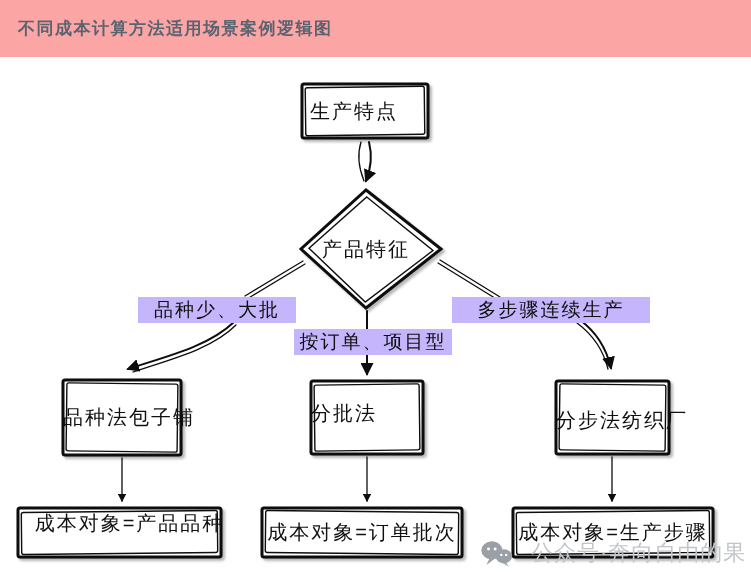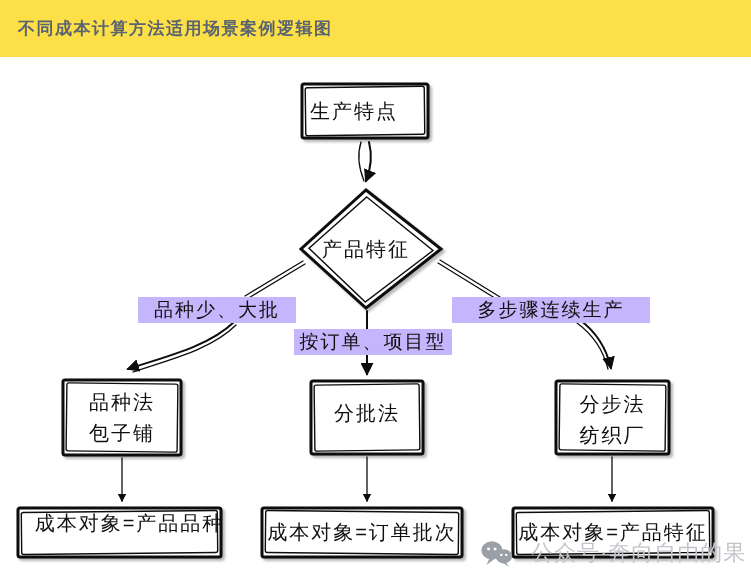--- a/index.html
+++ b/index.html
@@ -3,38 +3,38 @@
 <meta charset="utf-8">
 <style>
   html,body{margin:0;padding:0;}
   body{
     width:751px;height:586px;position:relative;overflow:hidden;
     background:#ffffff;
     font-family:"Liberation Sans","DejaVu Sans",sans-serif;
   }
   .header{
     position:absolute;left:0;top:0;width:751px;height:57px;
-    background:#fde047;display:flex;align-items:center;
+    background:#fca5a5;display:flex;align-items:center;
   }
   .page-title{
     margin-left:18px;font-size:17px;font-weight:bold;color:#5a6370;
     letter-spacing:1.5px;
   }
   svg.chart{position:absolute;left:0;top:0;}
   .ln{fill:none;stroke:#0d0d0d;stroke-width:2;stroke-linecap:round;}
   .ln.thin{stroke-width:1.3;}
   .sk1{fill:#ffffff;stroke:#0d0d0d;stroke-width:3;}
   .sk2{fill:none;stroke:#0d0d0d;stroke-width:1.4;}
   .label{
     position:absolute;display:flex;align-items:center;justify-content:center;
     color:#101010;font-size:20px;letter-spacing:2px;white-space:nowrap;
   }
   .label.cond{font-size:19px;}
   .label.whitebg{background:#c4b5fd;padding:0 4px;}
-  .label.col{flex-direction:column;line-height:31px;}
+  .label.col{flex-direction:row;line-height:31px;justify-content:space-between;}
   .watermark{
     position:absolute;left:480px;top:538px;display:flex;align-items:flex-end;gap:18px;
     pointer-events:none;
   }
   .watermark-text{
     font-size:22px;color:#c2c5c9;letter-spacing:1px;white-space:nowrap;
   }
   .wicon-fill{fill:#9aa0a6;}
   .wicon-eye{fill:#ffffff;}
 </style>
@@ -146,21 +146,21 @@
 
 <div class="label col" style="left:556px;top:384px;width:113px;height:72px">
   <span>分步法</span>
   <span>纺织厂</span>
 </div>
 
 <div class="label" style="left:28px;top:508px;width:203px;height:31px">成本对象=产品品种</div>
 
 <div class="label" style="left:262px;top:508px;width:200px;height:49px">成本对象=订单批次</div>
 
-<div class="label" style="left:513px;top:508px;width:200px;height:49px">成本对象=产品特征</div>
+<div class="label" style="left:513px;top:508px;width:200px;height:49px">成本对象=生产步骤</div>
 
 <div class="watermark">
   <svg width="33" height="28" viewBox="0 0 36 30">
     <ellipse class="wicon-fill" cx="13" cy="11" rx="11.5" ry="9.8"></ellipse>
     <polygon class="wicon-fill" points="7,27 11.5,17.5 16.5,20"></polygon>
     <ellipse class="wicon-fill" cx="26" cy="17.5" rx="9" ry="7.8"></ellipse>
     <polygon class="wicon-fill" points="31.5,29 27,22 23,23.5"></polygon>
     <circle class="wicon-eye" cx="9.3" cy="9.5" r="1.6"></circle>
     <circle class="wicon-eye" cx="16.5" cy="9.5" r="1.6"></circle>
     <circle class="wicon-eye" cx="23.2" cy="16" r="1.3"></circle>

